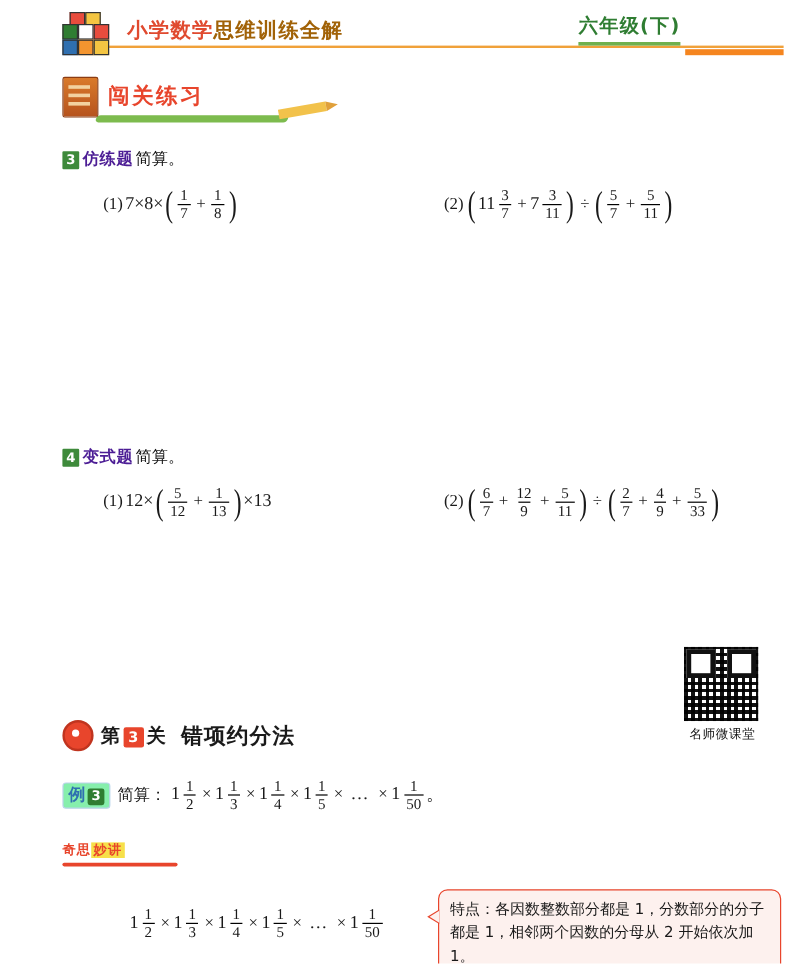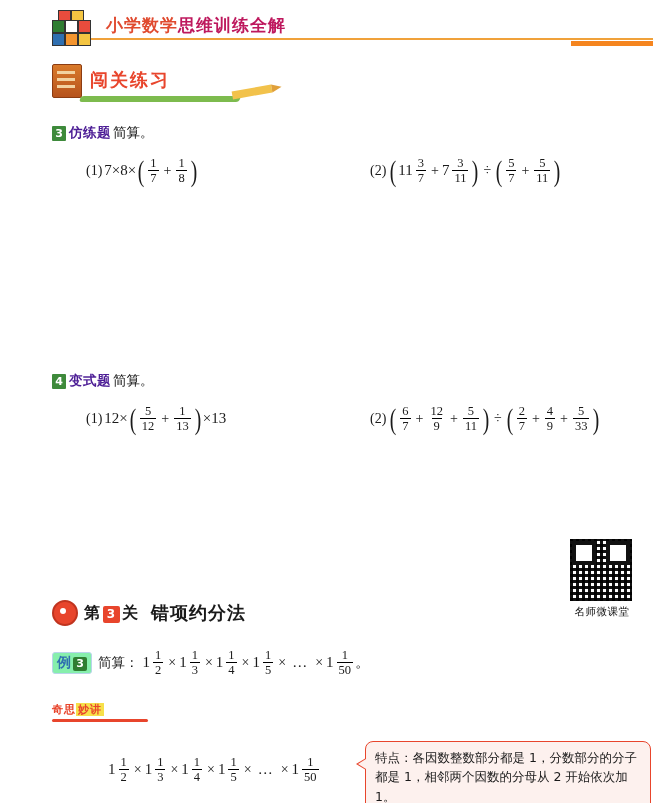--- a/index.html
+++ b/index.html
@@ -54,21 +54,21 @@
     position: absolute;
     left: 92px;
     top: 6px;
     font-family: "DejaVu Sans", sans-serif;
     font-size: 17px;
     font-weight: bold;
     letter-spacing: 1px;
     white-space: nowrap;
   }
   .header-title .t1 { color: #e04a2f; }
-  .header-title .t2 { color: #be185d; }
+  .header-title .t2 { color: #a16207; }
   .grade-badge {
     position: absolute;
     right: 86px;
     top: 4px;
     font-family: "DejaVu Sans", sans-serif;
     font-size: 16px;
     font-weight: bold;
     color: #2f7d32;
     letter-spacing: 1px;
     border-bottom: 3px solid #6fb04e;
@@ -415,20 +415,21 @@
     <div class="face" style="left:26px;top:10px;width:13px;height:13px;background:#e84c3d;"></div>
     <div class="face" style="left:0;top:23px;width:13px;height:13px;background:#2f6fb0;"></div>
     <div class="face" style="left:13px;top:23px;width:13px;height:13px;background:#f4952f;"></div>
     <div class="face" style="left:26px;top:23px;width:13px;height:13px;background:#f4c542;"></div>
   </div>
 
   <div class="header-title">
     <span class="t1">小学数学</span><span class="t2">思维训练全解</span>
   </div>
 
+  <div class="grade-badge">六年级(下)</div>
 </div>
 
 <div class="section-banner">
   <div class="banner-book"></div>
   <div class="banner-underline"></div>
   <div class="banner-pencil"></div>
   <div class="banner-text">闯关练习</div>
 </div>
 
 <div class="ex-block">

